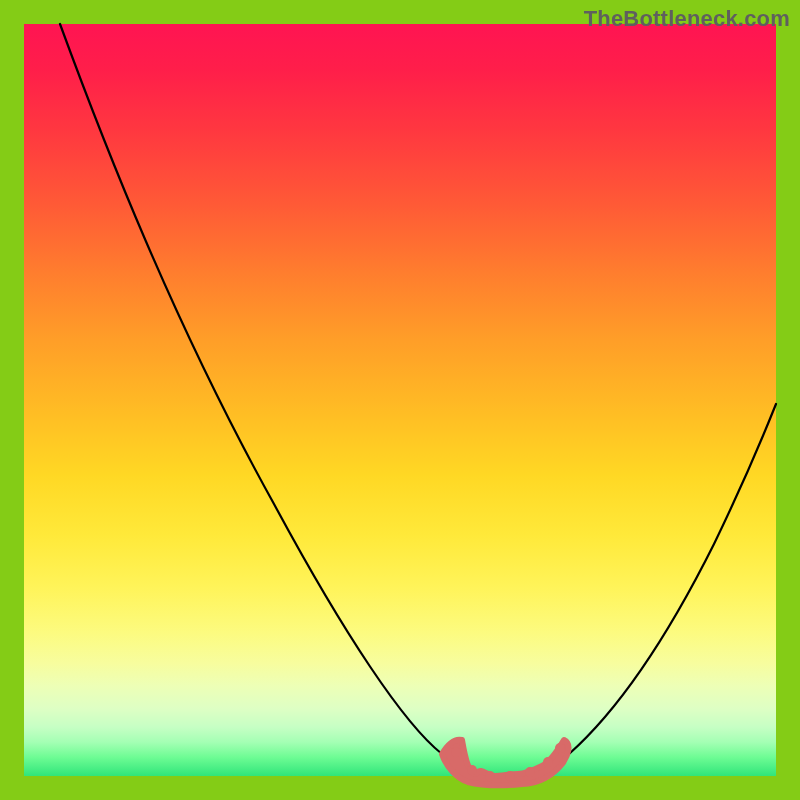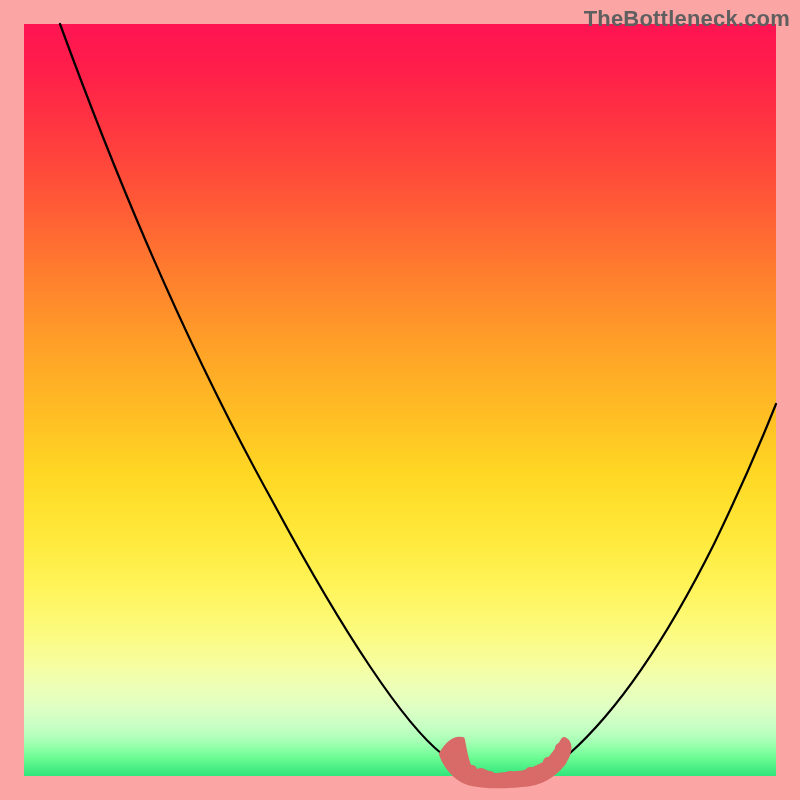--- a/index.html
+++ b/index.html
@@ -1,21 +1,21 @@
 <!DOCTYPE html>
 <html><head>
 <meta charset="utf-8">
 <style>
   * { margin: 0; padding: 0; box-sizing: border-box; }
   html, body { width: 800px; height: 800px; overflow: hidden; background: #000; }
   .frame {
     position: relative;
     width: 800px;
     height: 800px;
-    background: #fca5a5;
+    background: #84cc16;
   }
   .plot-area {
     position: absolute;
     left: 24px;
     top: 24px;
     width: 752px;
     height: 752px;
     background: linear-gradient(to bottom,
       #ff1452 0%,
       #ff1e4a 6%,

